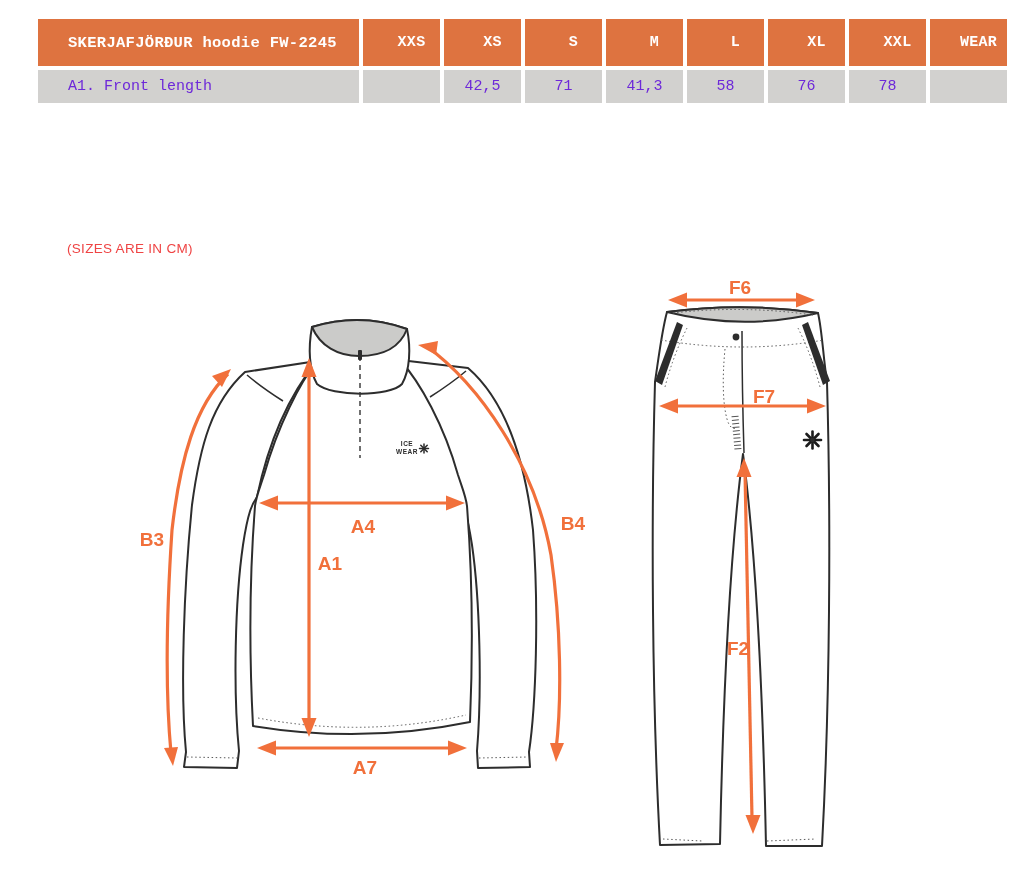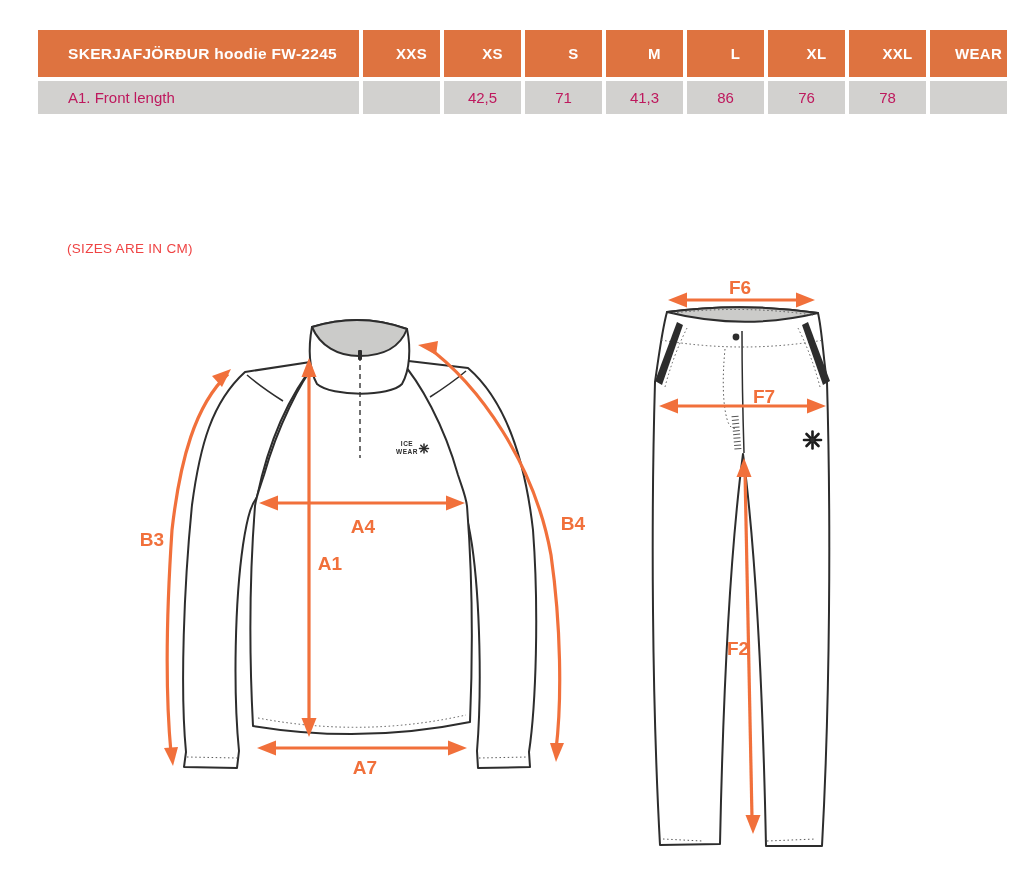--- a/index.html
+++ b/index.html
@@ -2,31 +2,31 @@
 <html><head>
 <meta charset="utf-8">
 <style>
   html,body{margin:0;padding:0;}
   body{
     width:1035px;height:890px;position:relative;background:#ffffff;
     font-family:"Liberation Sans",sans-serif;overflow:hidden;
   }
   
   table.size-table{
-    position:absolute;left:34px;top:26px;
-    border-collapse:separate;border-spacing:4px;table-layout:fixed;
+    position:absolute;left:34px;top:15px;
+    border-collapse:separate;border-spacing:4px;table-layout:fixed;font-family:Liberation Mono, monospace;
   }
   .size-table th,.size-table td{padding:0;vertical-align:middle;}
   .size-table thead th{
     background:#DE7340;color:#ffffff;height:47px;
     font-size:15px;font-weight:bold;letter-spacing:.3px;text-align:center;padding-left:20px;
   }
   .size-table thead th.product{text-align:left;padding-left:30px;font-size:15.5px;}
   .size-table tbody td{
-    height:33px;font-size:15px;color:#be185d;text-align:center;
+    height:33px;font-size:15px;color:#6d28d9;text-align:center;
   }
   .size-table tbody td.rowlabel{text-align:left;padding-left:30px;}
   .size-table tr.dark td{background:#D2D1CF;}
   .size-table tr.light td{background:#E5E3E1;}
   
   .note{
     position:absolute;left:67px;top:241px;
     color:#ef4444;font-size:13.5px;letter-spacing:.3px;
   }
   
@@ -72,21 +72,21 @@
       <th>WEAR</th>
     </tr>
   </thead>
   <tbody>
     <tr class="dark">
       <td class="rowlabel">A1. Front length</td>
       <td></td>
       <td>42,5</td>
       <td>71</td>
       <td>41,3</td>
-      <td>86</td>
+      <td>58</td>
       <td>76</td>
       <td>78</td>
       <td></td>
     </tr>
   </tbody>
 </table>
 
 <div class="note">(SIZES ARE IN CM)</div>
 
 <svg class="diagram" width="1035" height="620" viewBox="0 270 1035 620" xmlns="http://www.w3.org/2000/svg">

